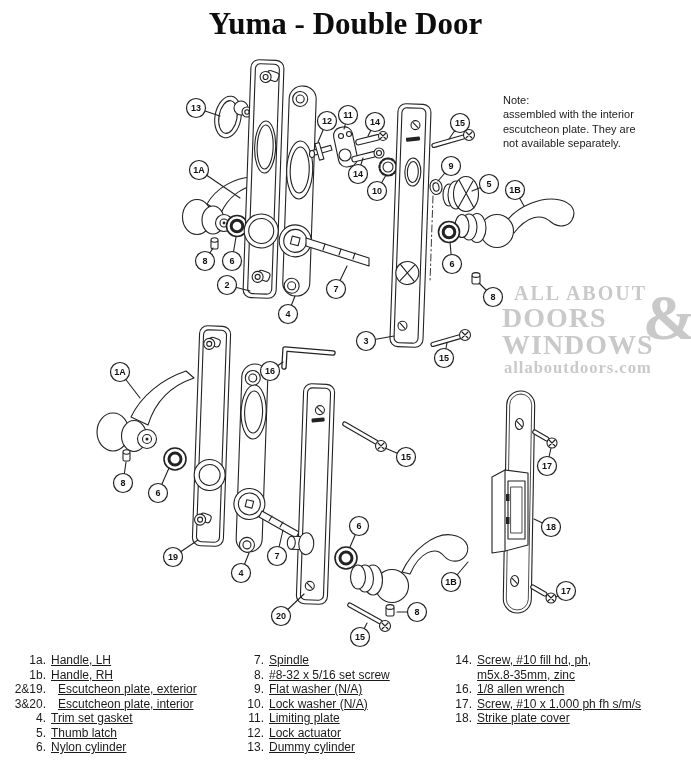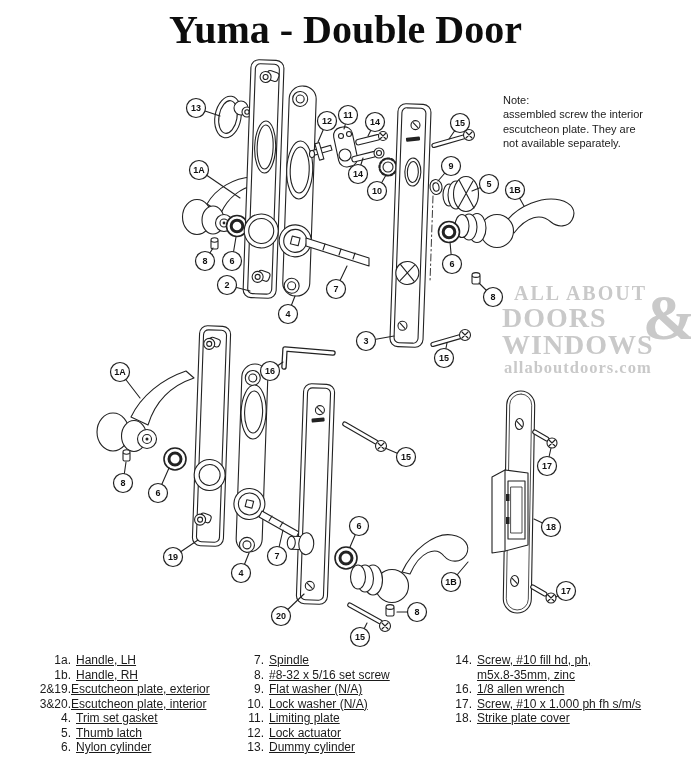--- a/index.html
+++ b/index.html
@@ -1,39 +1,39 @@
 <!DOCTYPE html>
 <html><head>
 <meta charset="utf-8">
 <style>
   html,body{margin:0;padding:0;background:#fff;}
   .page{position:relative;width:691px;height:763px;background:#fff;overflow:hidden;
         font-family:"Liberation Sans",sans-serif;color:#1b1b1b;}
   .title{position:absolute;top:6px;left:0;width:100%;text-align:center;z-index:2;
-         font-family:"Liberation Serif",serif;font-weight:bold;font-size:40px;color:#0d0d0d;}
+         font-family:"Liberation Serif",serif;font-weight:bold;font-size:31px;color:#0d0d0d;}
   svg.diagram{position:absolute;left:0;top:0;z-index:1;}
   .note{position:absolute;left:503px;top:62px;width:186px;z-index:2;
         font-size:11px;line-height:14.3px;margin-top:31px;}
   .watermark{position:absolute;left:502px;top:282px;width:192px;z-index:0;
              font-family:"Liberation Serif",serif;font-weight:bold;color:#c9c9c9;}
   .wm1{font-size:20px;letter-spacing:2px;padding-left:12px;}
   .wm2{font-size:28px;letter-spacing:1px;margin-top:-3px;}
   .wm3{font-size:28px;letter-spacing:1px;margin-top:-5px;}
   .wm4{font-size:16.5px;letter-spacing:1px;margin-top:-3px;padding-left:2px;}
   .wm-amp{position:absolute;top:4px;right:-2px;font-size:64px;line-height:1;}
   .parts{position:absolute;left:0;top:653px;width:691px;z-index:2;font-size:12px;}
   .pl-col{position:absolute;top:0;}
-  .pl-col.c1{left:33px;width:216px;}
+  .pl-col.c1{left:8px;width:216px;}
   .pl-col.c2{left:240px;width:206px;}
   .pl-col.c3{left:448px;width:240px;}
   .pl-item{display:flex;line-height:14.5px;}
   .pl-num{flex:0 0 24px;text-align:right;white-space:nowrap;}
   .c1 .pl-num{flex-basis:38px;}
   .pl-label{margin-left:5px;white-space:pre-line;text-decoration:underline;}
-  .pl-item.tight .pl-label{margin-left:0;}
+  .pl-item.tight .pl-label{margin-left:12px;}
   .co line{stroke:#222;stroke-width:1.1;}
   .co circle{fill:#fff;stroke:#222;stroke-width:1.2;}
   .co text{font:bold 9px "Liberation Sans",sans-serif;fill:#111;stroke:none;text-anchor:middle;}
 </style>
 </head>
 <body>
 
 <div class="page">
 
   <div class="title">Yuma - Double Door</div>
@@ -505,21 +505,21 @@
             <line x2="-10" y2="6"></line>
             <circle r="9.5"></circle>
             <text y="3.2">17</text>
           </g>
       </g>
     </g>
   </svg>
 
   <div class="note">
     <div>Note:</div>
-    <div>assembled screw the interior</div>
+    <div>assembled with the interior</div>
     <div>escutcheon plate. They are</div>
     <div>not available separately.</div>
   </div>
 
   <div class="parts">
     <div class="pl-col c1">
       <div class="pl-item">
           <span class="pl-num">1a.</span>
           <span class="pl-label">Handle, LH</span>
         </div>

